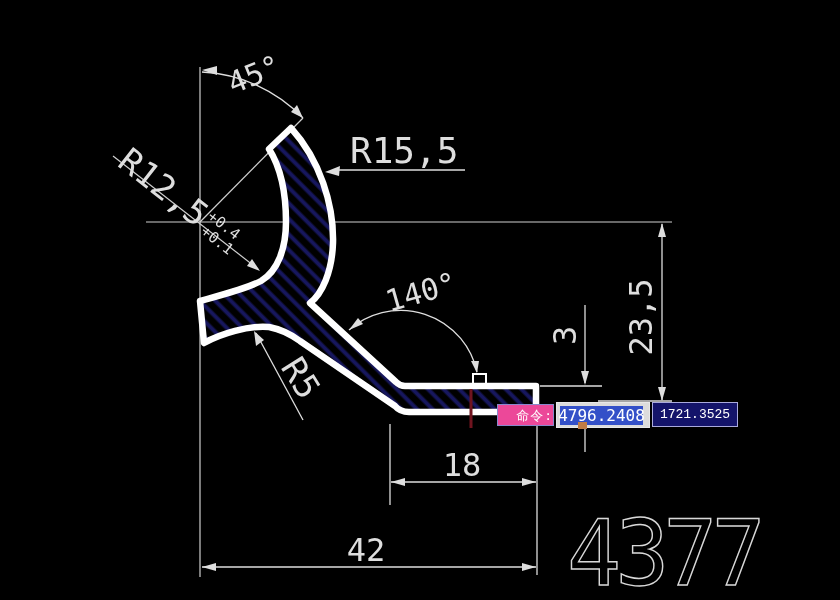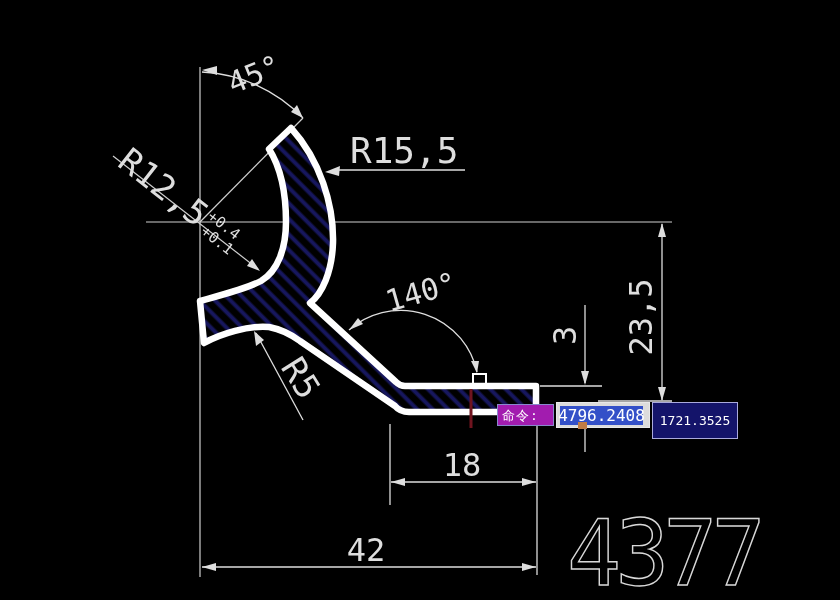--- a/index.html
+++ b/index.html
@@ -3,29 +3,29 @@
 <meta charset="utf-8">
 <style>
   html,body{margin:0;padding:0;background:#000;}
   .stage{position:relative;width:840px;height:600px;background:#000;overflow:hidden;
          font-family:"DejaVu Sans Mono",monospace;}
   .stage svg{position:absolute;left:0;top:0;}
   svg text{font-family:"DejaVu Sans Mono",monospace;}
   .cad-text{fill:#dedede;}
   .cmd-box{position:absolute;box-sizing:border-box;display:flex;align-items:center;
            color:#ffffff;font-size:13px;line-height:1;z-index:5;}
-  #cmd-prompt{left:497px;top:404px;width:57px;height:22px;background:#a21caf;
-              border:1px solid #8888cc;padding-left:4px;letter-spacing:1px;}
+  #cmd-prompt{left:497px;top:404px;width:57px;height:22px;background:#ec4899;
+              border:1px solid #8888cc;padding-left:4px;letter-spacing:1px;justify-content:flex-end;}
   #coord-x{left:556px;top:402px;width:94px;height:26px;background:#dcdcdc;
            border:1px solid #e8e8e8;}
   #coord-x .sel{position:absolute;left:3px;top:3px;width:83px;height:19px;
                 background:#3350c8;color:#fff;display:flex;align-items:center;
                 justify-content:center;font-size:16px;}
-  #coord-y{left:652px;top:402px;width:86px;height:37px;background:#14146a;
-           border:1px solid #aaaadd;justify-content:center;}
+  #coord-y{left:652px;top:402px;width:86px;height:25px;background:#14146a;
+           border:1px solid #aaaadd;justify-content:center;font-family:Liberation Mono, monospace;}
   #snap-tick{position:absolute;left:578px;top:422px;width:9px;height:7px;
              background:#c07c45;z-index:6;}
 </style>
 </head>
 <body>
 
 <div class="stage">
 
 <svg width="840" height="600" viewBox="0 0 840 600">
   <defs>

